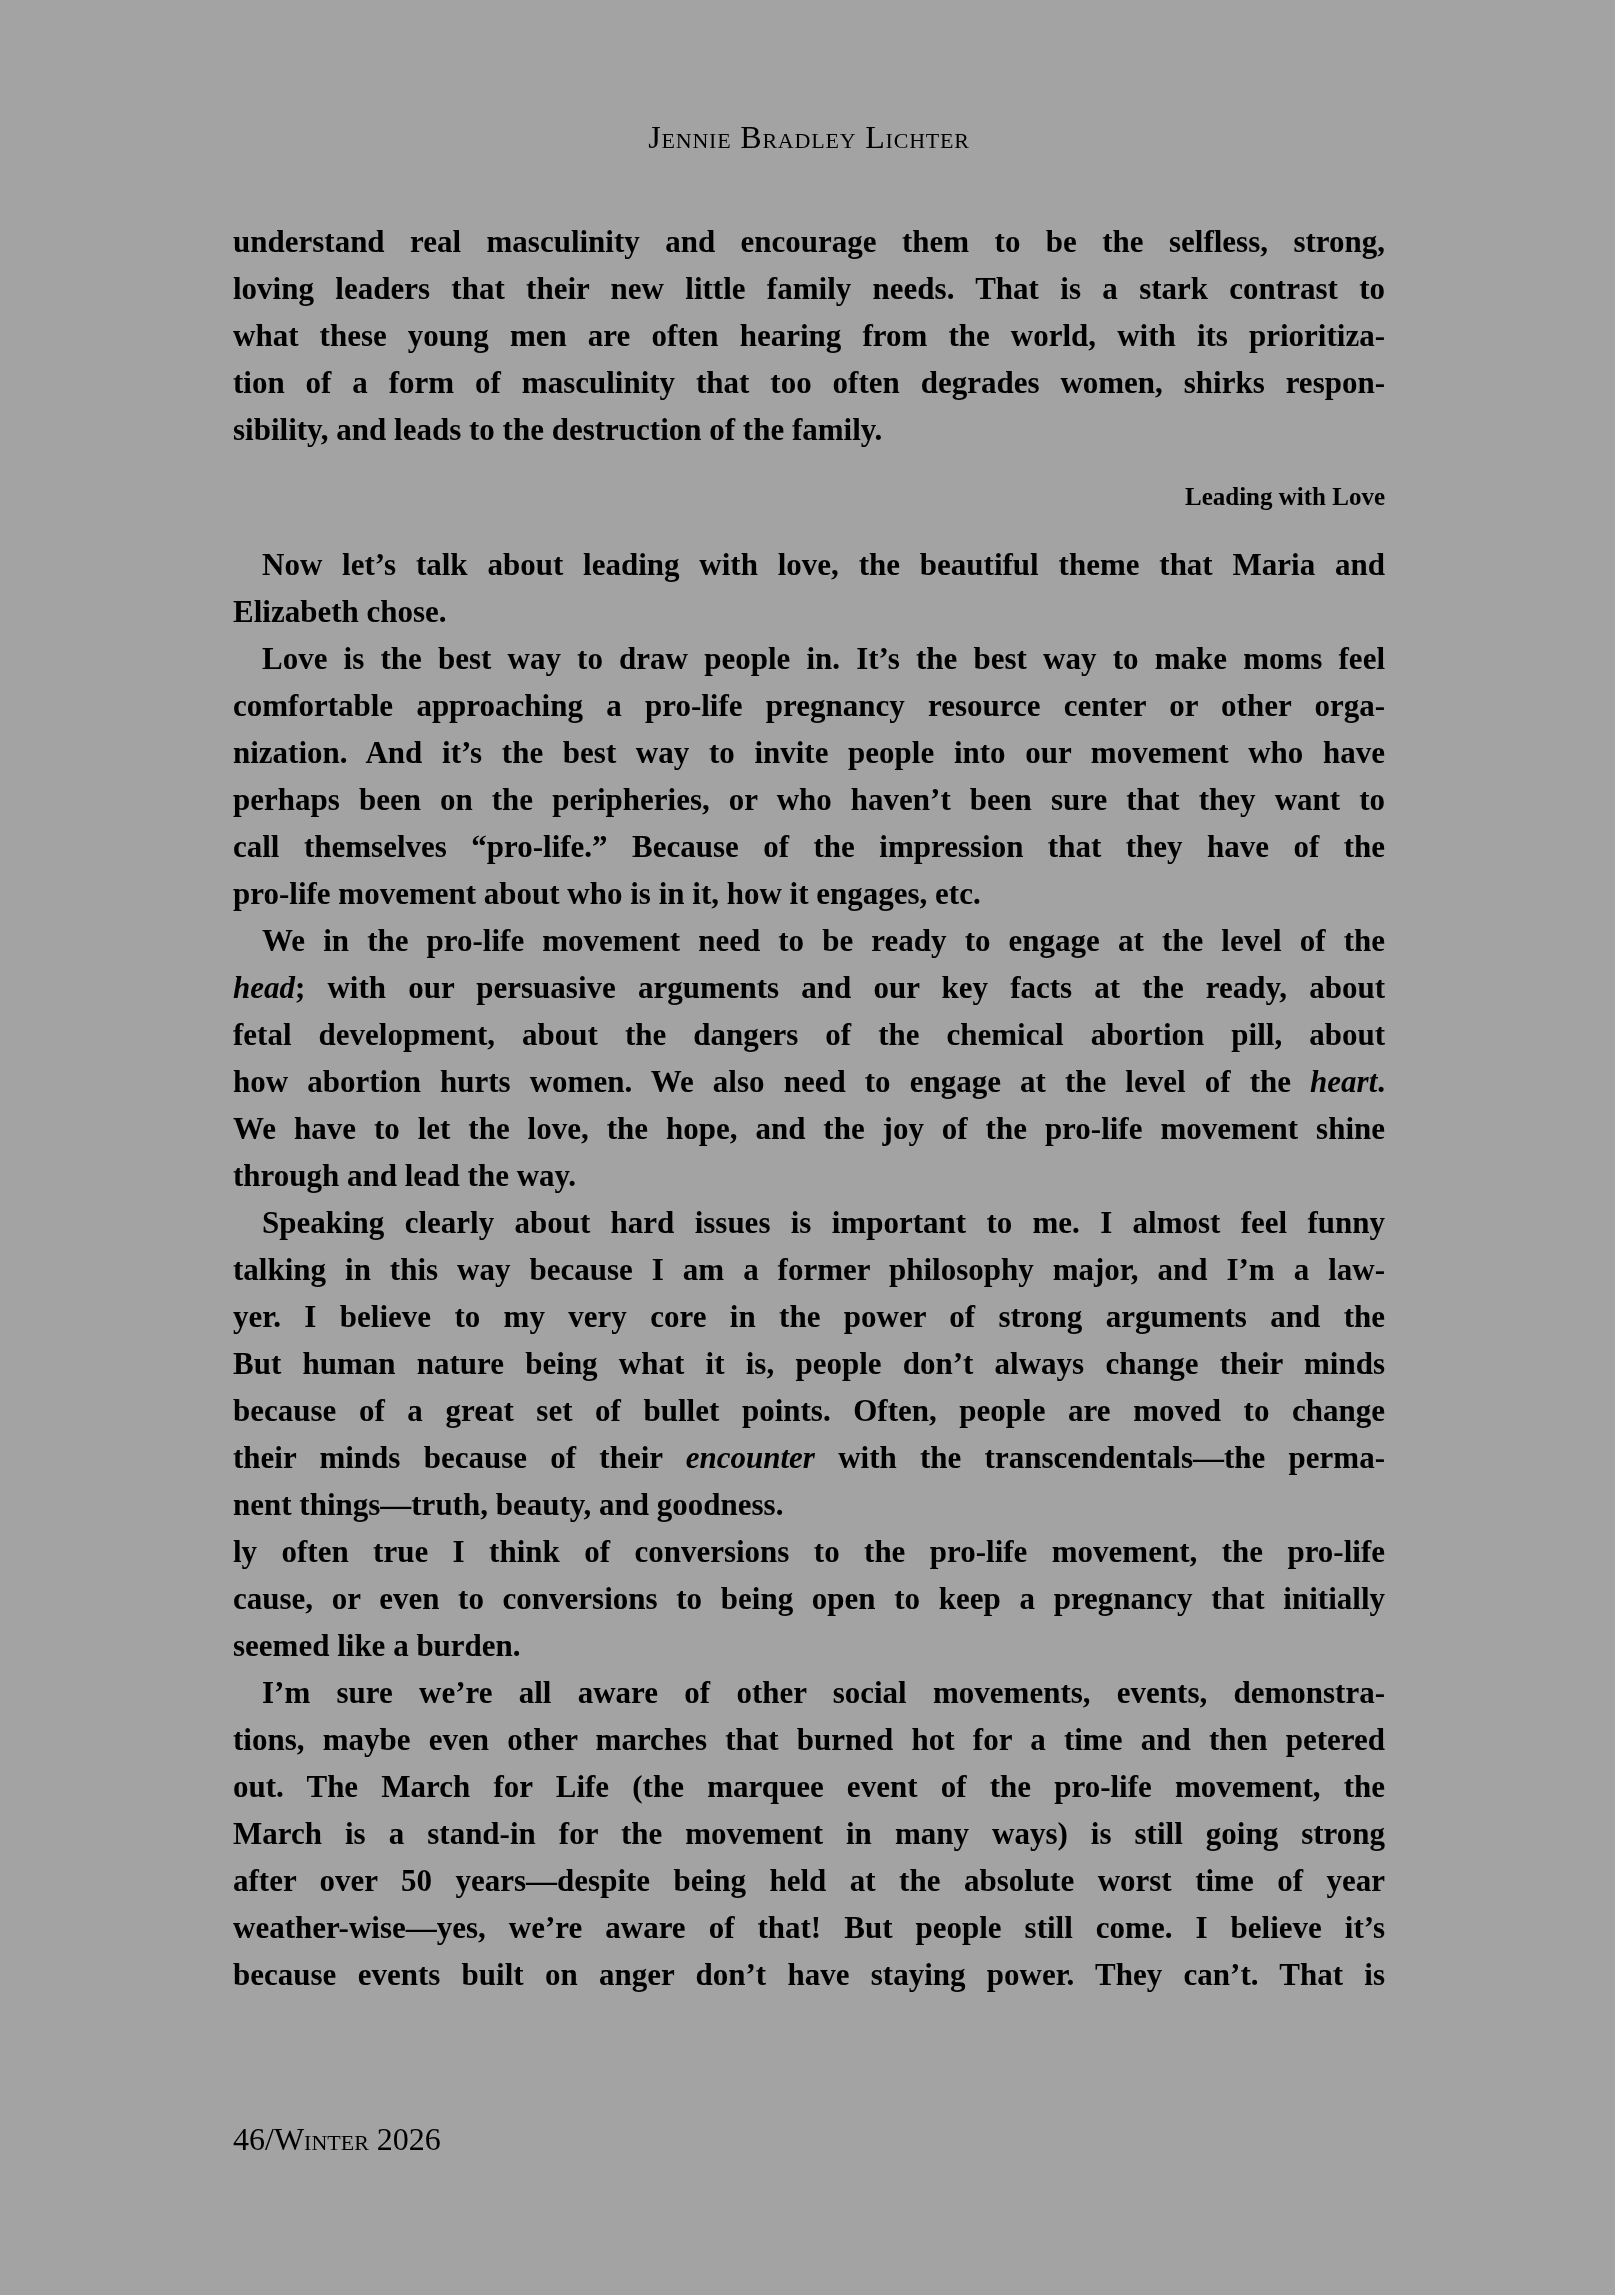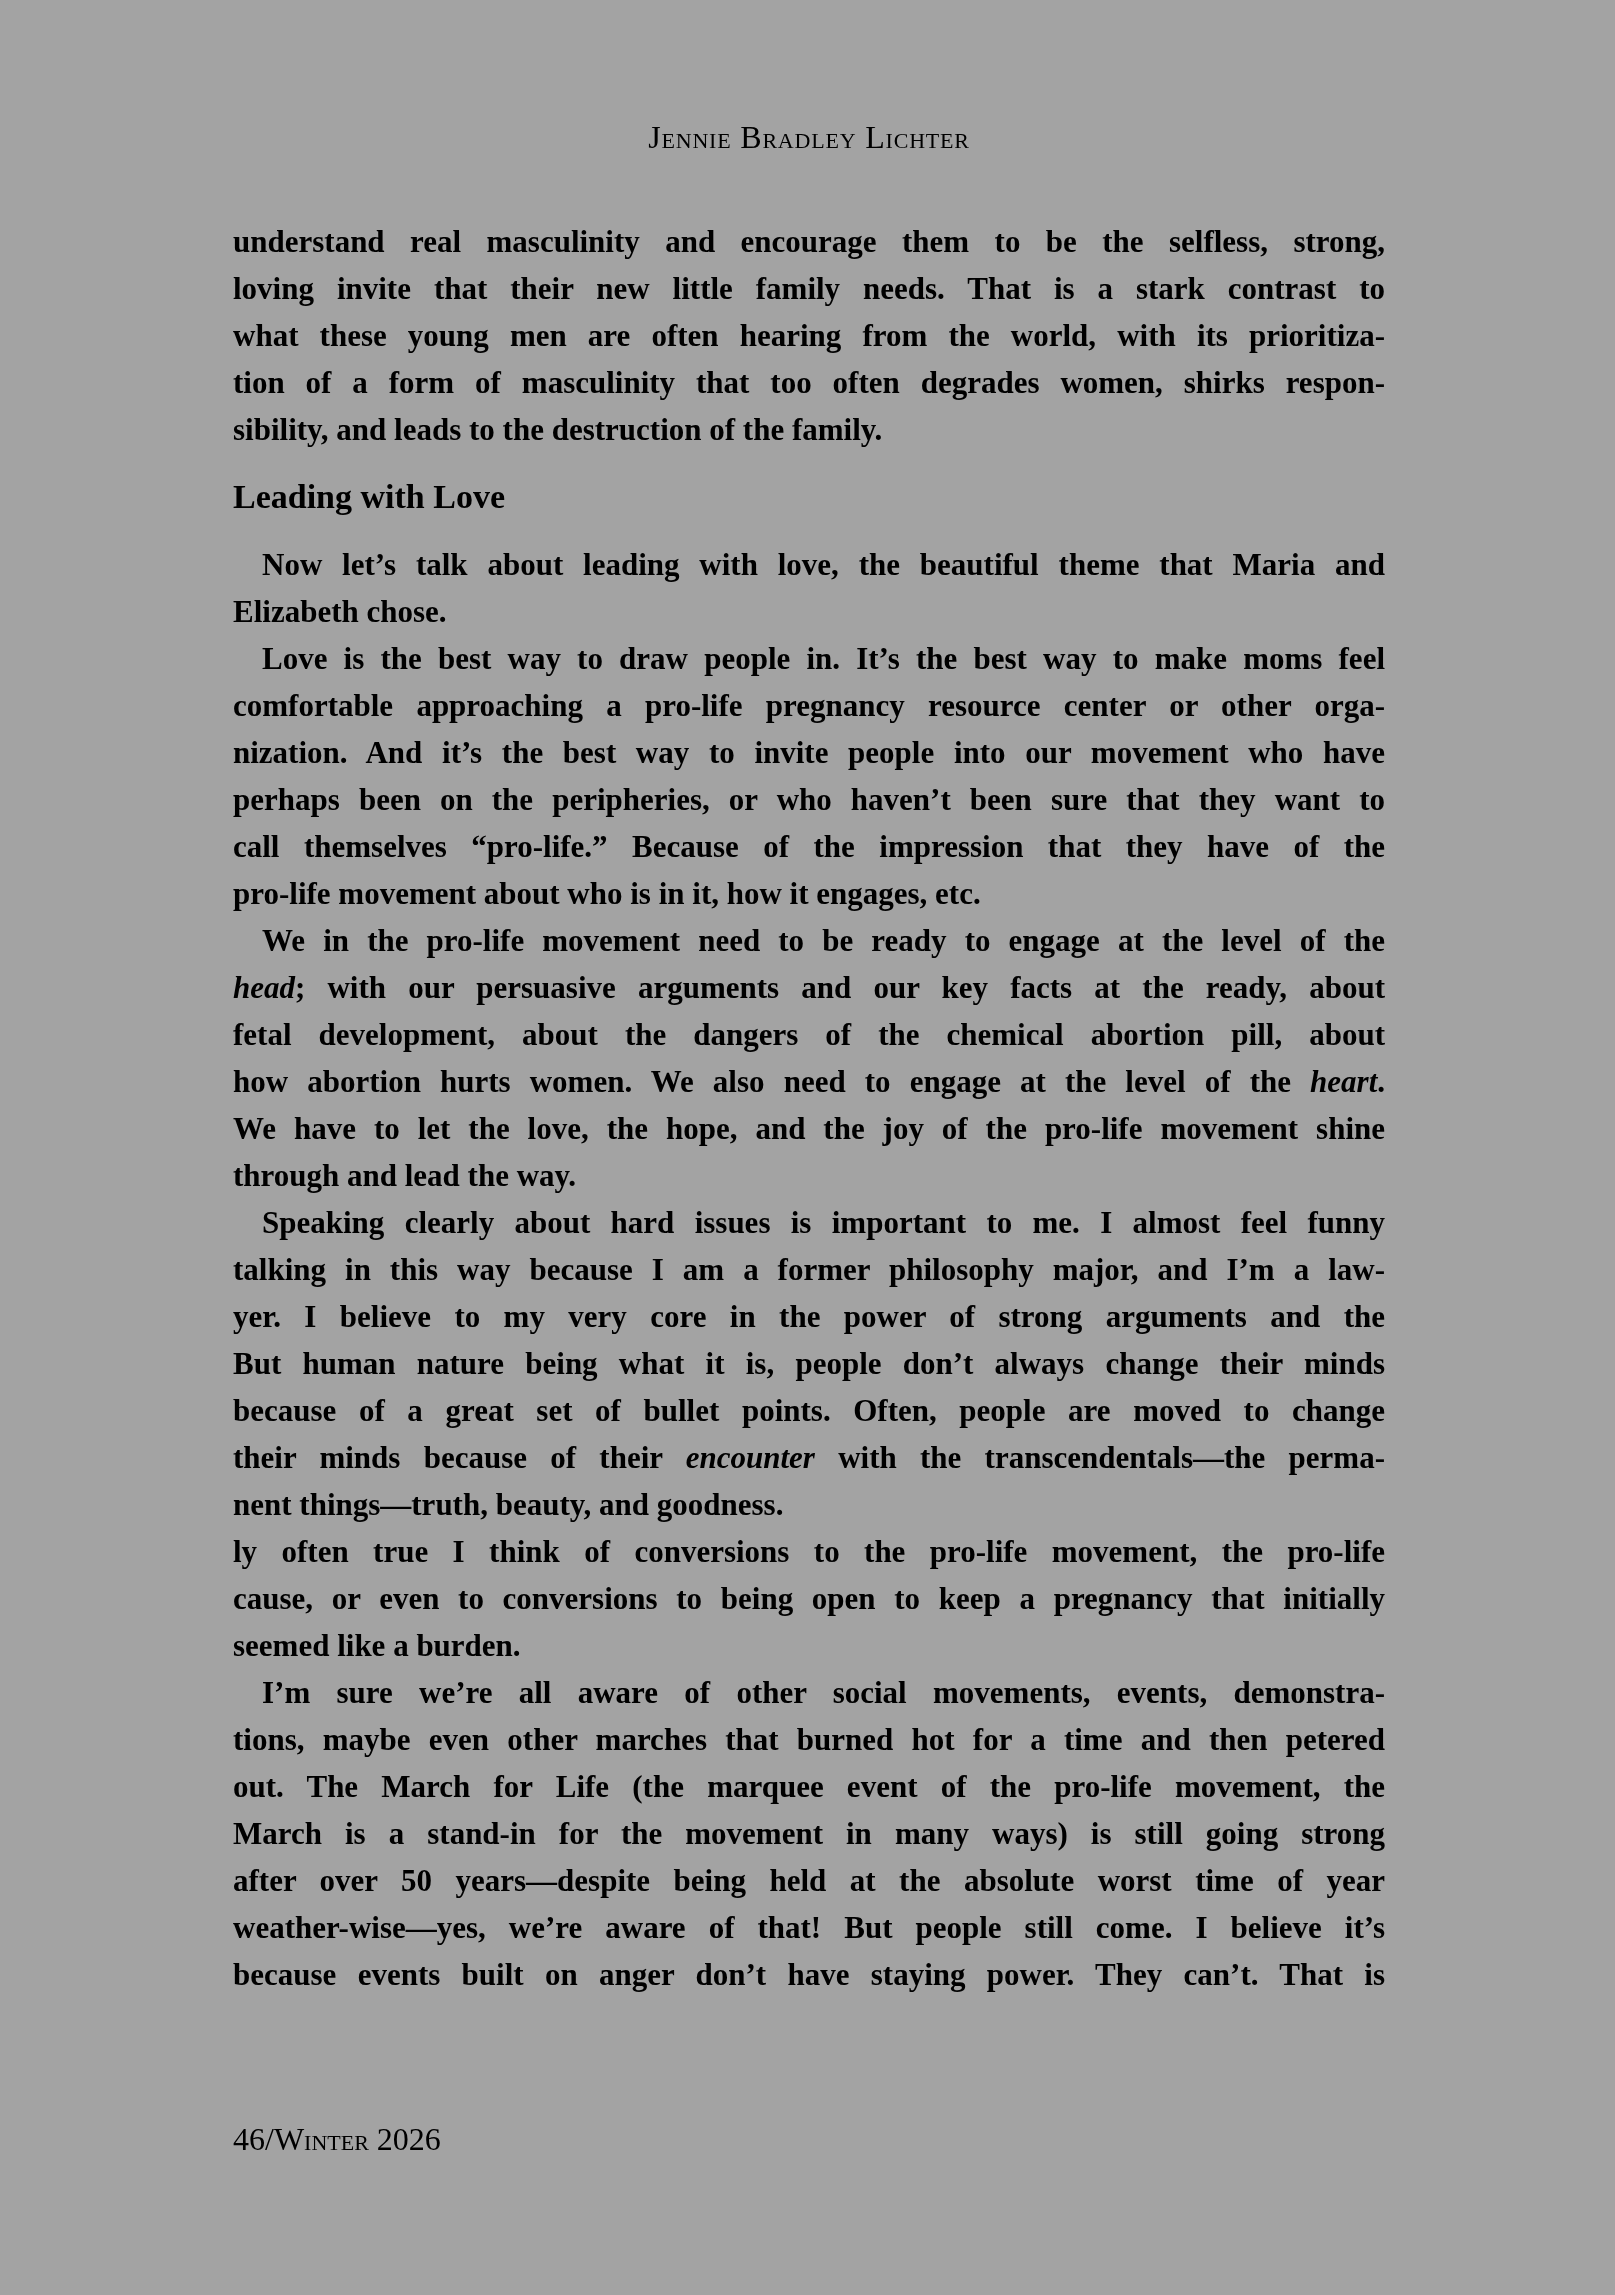--- a/index.html
+++ b/index.html
@@ -51,47 +51,47 @@
     text-align-last: left;
   }
   .line.indent {
     padding-left: 29px;
   }
   .line em {
     font-style: italic;
   }
   .section-heading {
     font-weight: bold;
-    font-size: 34px;
+    font-size: 25px;
     line-height: 47px;
     height: 47px;
     margin-top: 19.6px;
     margin-bottom: 21px;
-    text-align: left;
+    text-align: right;
   }
   .page-footer {
     position: absolute;
     top: 2120px;
     left: 233px;
     font-variant: small-caps;
     font-size: 32px;
     line-height: 38px;
     text-align: right;
   }
 </style>
 </head>
 <body>
 
 <div class="page">
   <div class="running-header">Jennie Bradley Lichter</div>
 
   <div class="page-body">
       <div class="paragraph">
         <div class="line"><span>understand real masculinity and encourage them to be the selfless, strong,</span></div>
-        <div class="line"><span>loving invite that their new little family needs. That is a stark contrast to</span></div>
+        <div class="line"><span>loving leaders that their new little family needs. That is a stark contrast to</span></div>
         <div class="line"><span>what these young men are often hearing from the world, with its prioritiza-</span></div>
         <div class="line"><span>tion of a form of masculinity that too often degrades women, shirks respon-</span></div>
         <div class="line last"><span>sibility, and leads to the destruction of the family.</span></div>
       </div>
       <div class="section-heading">Leading with Love</div>
       <div class="paragraph">
         <div class="line indent"><span>Now let’s talk about leading with love, the beautiful theme that Maria and</span></div>
         <div class="line last"><span>Elizabeth chose.</span></div>
       </div>
       <div class="paragraph">

